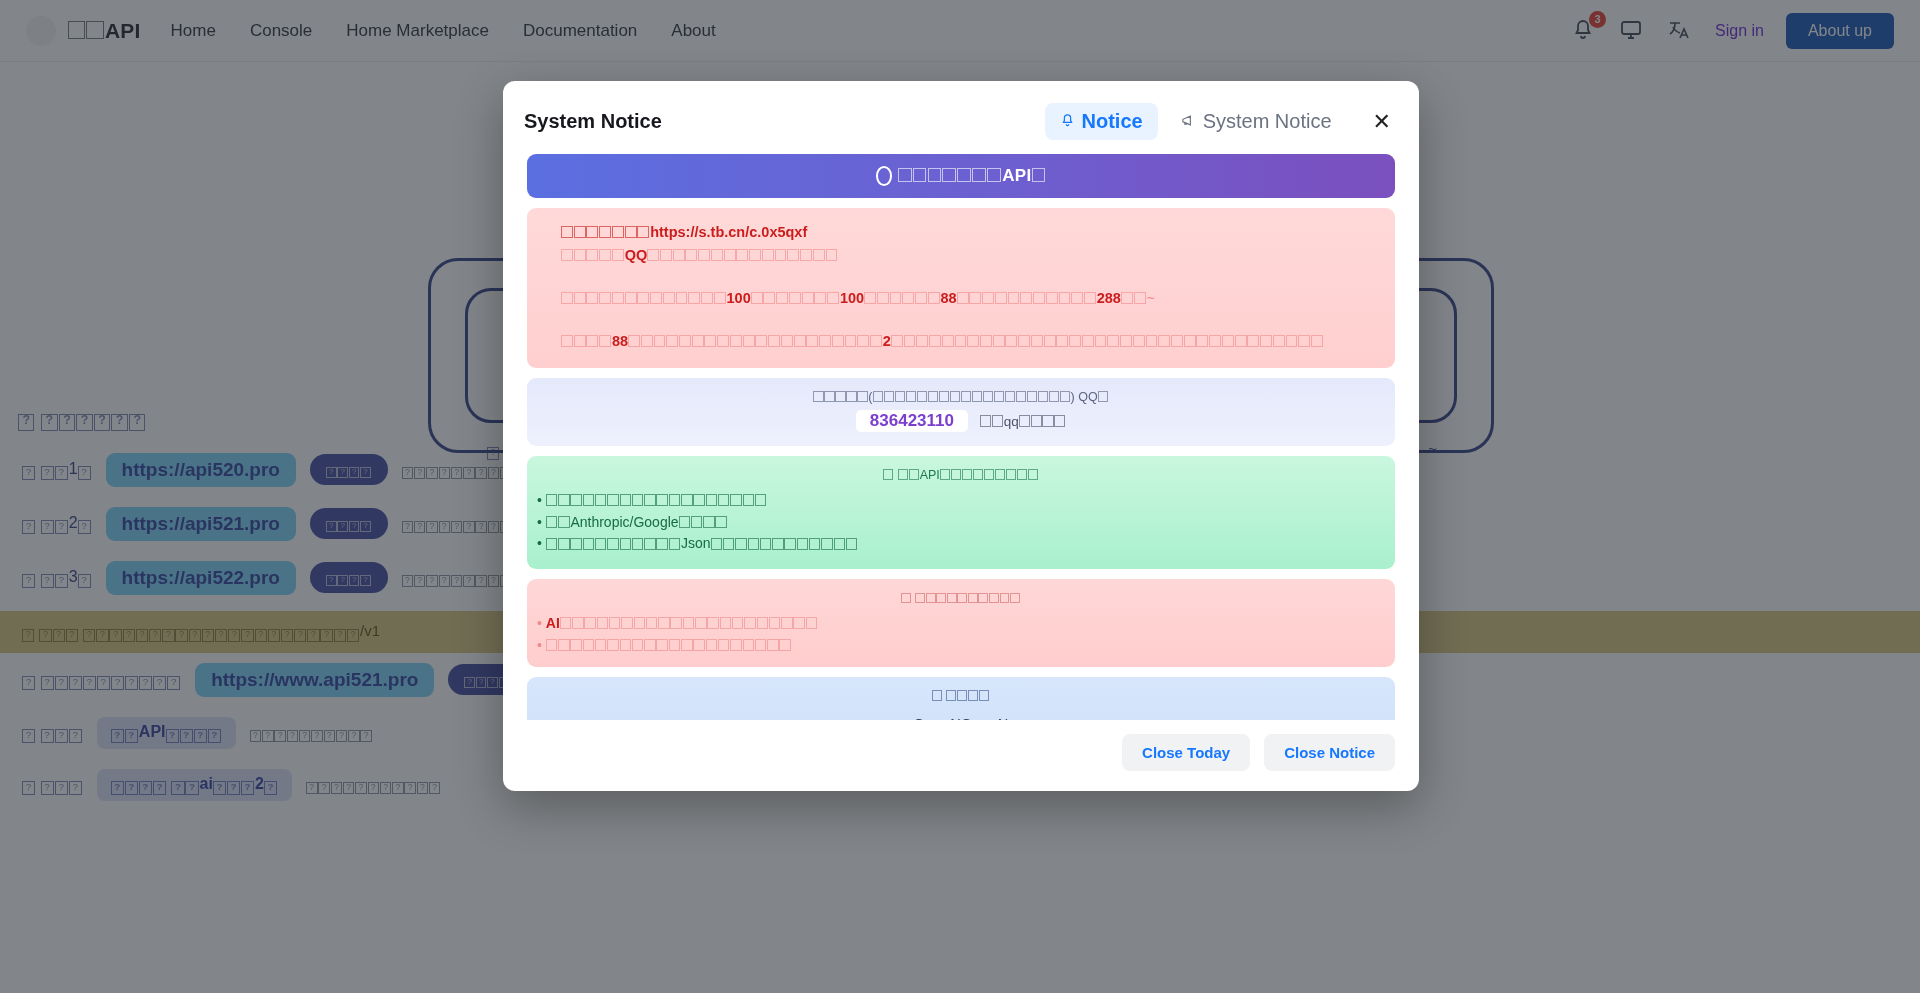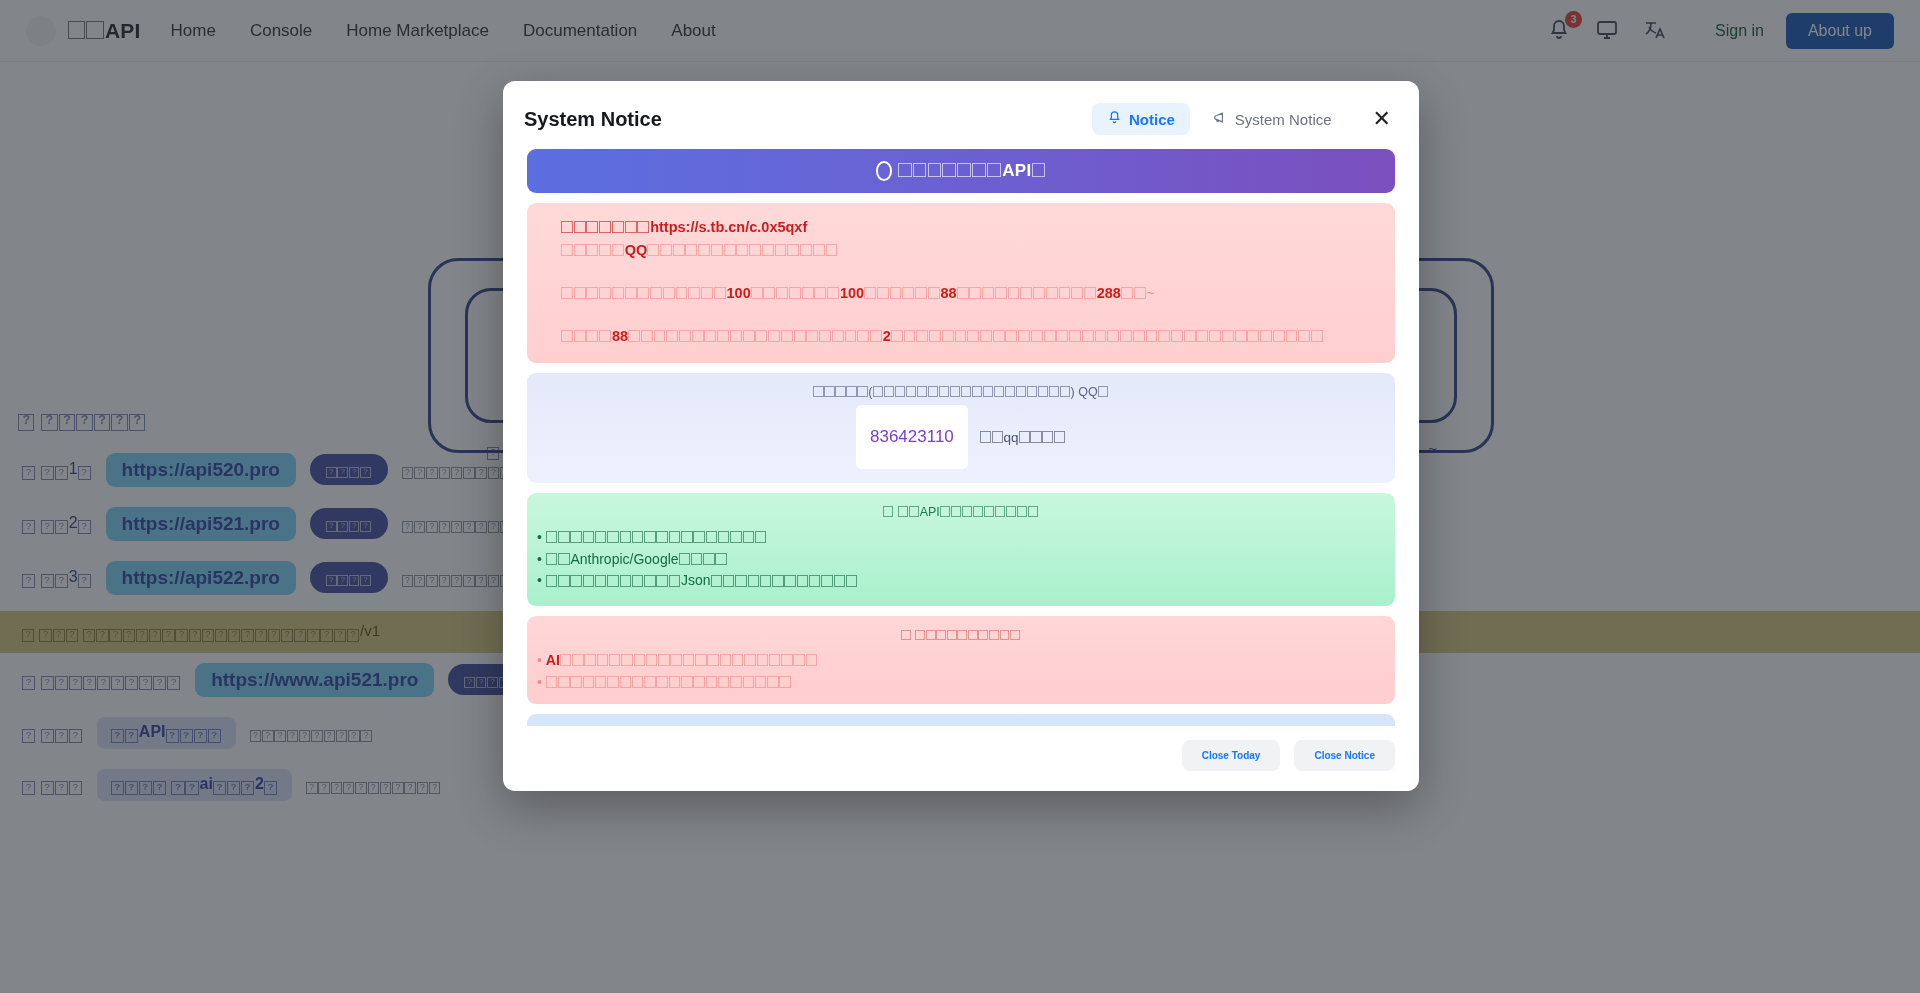--- a/index.html
+++ b/index.html
@@ -53,21 +53,21 @@
   .brand { font-size: 21px; font-weight: 700; color: #1f2328; margin-right: 30px; letter-spacing: .2px; }
   .nav-link { font-size: 17px; color: #2b3138; margin-right: 34px; cursor: pointer; white-space: nowrap; }
   .nav-right { margin-left: auto; display: flex; align-items: center; gap: 22px; }
   .icon-btn { position: relative; width: 26px; height: 26px; color: #3c4450; cursor: pointer; }
   .badge {
     position: absolute; top: -7px; right: -9px;
     background: #e5392f; color: #fff; font-size: 11px; font-weight: 700;
     min-width: 17px; height: 17px; border-radius: 9px;
     display: flex; align-items: center; justify-content: center; padding: 0 4px;
   }
-  .signin { font-size: 16px; color: #14532d; cursor: pointer; margin-left: 24px; }
+  .signin { font-size: 16px; color: #6d28d9; cursor: pointer; }
   .signup {
     background: #1153b6; color: #fff; font-size: 16px;
     padding: 9px 22px; border-radius: 6px; border: none; cursor: pointer;
   }
 
   
   .cards { position: relative; height: 300px; }
   .card-outer {
     position: absolute; left: 428px; top: 196px;
     width: 1066px; height: 195px;
@@ -119,21 +119,21 @@
     display: flex; flex-direction: column; overflow: hidden;
   }
   .m-head {
     display: flex; align-items: center;
     padding: 22px 24px 14px 21px;
   }
   .m-title { font-size: 20px; font-weight: 700; color: #16181d; }
   .m-tabs { margin-left: auto; display: flex; align-items: center; gap: 8px; }
   .tab {
     display: flex; align-items: center; gap: 7px;
-    font-size: 15px; padding: 7px 15px; border-radius: 8px; cursor: pointer;
+    font-size: 20px; padding: 7px 15px; border-radius: 8px; cursor: pointer;
   }
   .tab.active { background: #e8f3ff; color: #1677ff; font-weight: 700; }
   .tab.idle { color: #6b7280; }
   .m-close {
     margin-left: 14px; font-size: 22px; color: #222; cursor: pointer;
     line-height: 1; padding: 2px 4px;
   }
 
   .m-body { padding: 0 24px; flex: 1; overflow: hidden; }
 
@@ -150,22 +150,22 @@
   .red-line b { color: #cc1d1d; font-weight: 700; }
   .red-gap { height: 20px; }
 
   .blk-qq {
     background: linear-gradient(180deg,#e4e9fb,#eef1fd);
     text-align: center; padding: 12px 10px 14px;
   }
   .qq-label { font-size: 12.5px; color: #5b6480; margin-bottom: 6px; }
   .qq-row { display: flex; align-items: center; justify-content: center; gap: 12px; }
   .qq-num {
-    background: #fff; color: #7b3fd0; font-weight: 400; font-size: 17px;
-    padding: 22px 14px; border-radius: 5px; cursor: pointer;
+    background: #fff; color: #7b3fd0; font-weight: 700; font-size: 17px;
+    padding: 1px 14px; border-radius: 5px; cursor: pointer;
   }
   .qq-after { font-size: 13.5px; color: #4b5268; }
 
   .blk-green { background: linear-gradient(180deg,#c9f7de,#a9f0cd); padding: 12px 10px 14px; }
   .blk-green .hd { text-align: center; font-size: 12.5px; color: #1f7a52; margin-bottom: 8px; }
   .blk-green li { list-style: none; font-size: 14px; color: #176b45; line-height: 1.55; }
 
   .blk-pink { background: linear-gradient(180deg,#ffd7d7,#ffcdcd); padding: 12px 10px 10px; }
   .blk-pink .hd { text-align: center; font-size: 12px; color: #d46a6a; margin-bottom: 8px; }
   .blk-pink li { list-style: none; font-size: 14px; color: #ef8a8a; line-height: 1.55; }
@@ -173,21 +173,21 @@
 
   .blk-blue { background: linear-gradient(180deg,#d7e6fb,#cfe0f9); padding: 12px 10px 16px; text-align: center; }
   .blk-blue .hd { font-size: 12.5px; color: #3a5a8c; margin-bottom: 10px; }
   .blk-blue p { font-size: 14px; color: #30405f; line-height: 1.7; }
 
   .m-foot {
     display: flex; justify-content: flex-end; gap: 14px;
     padding: 14px 24px 20px;
   }
   .foot-btn {
-    background: #f1f2f4; color: #1677ff; font-weight: 700; font-size: 10px;
+    background: #f1f2f4; color: #1677ff; font-weight: 700; font-size: 15px;
     padding: 10px 20px; border: none; border-radius: 8px; cursor: pointer;
   }
 </style>
 </head>
 <body>
 
 <div id="page">
 
   <div class="nav">
     <div class="logo-dot"></div>

